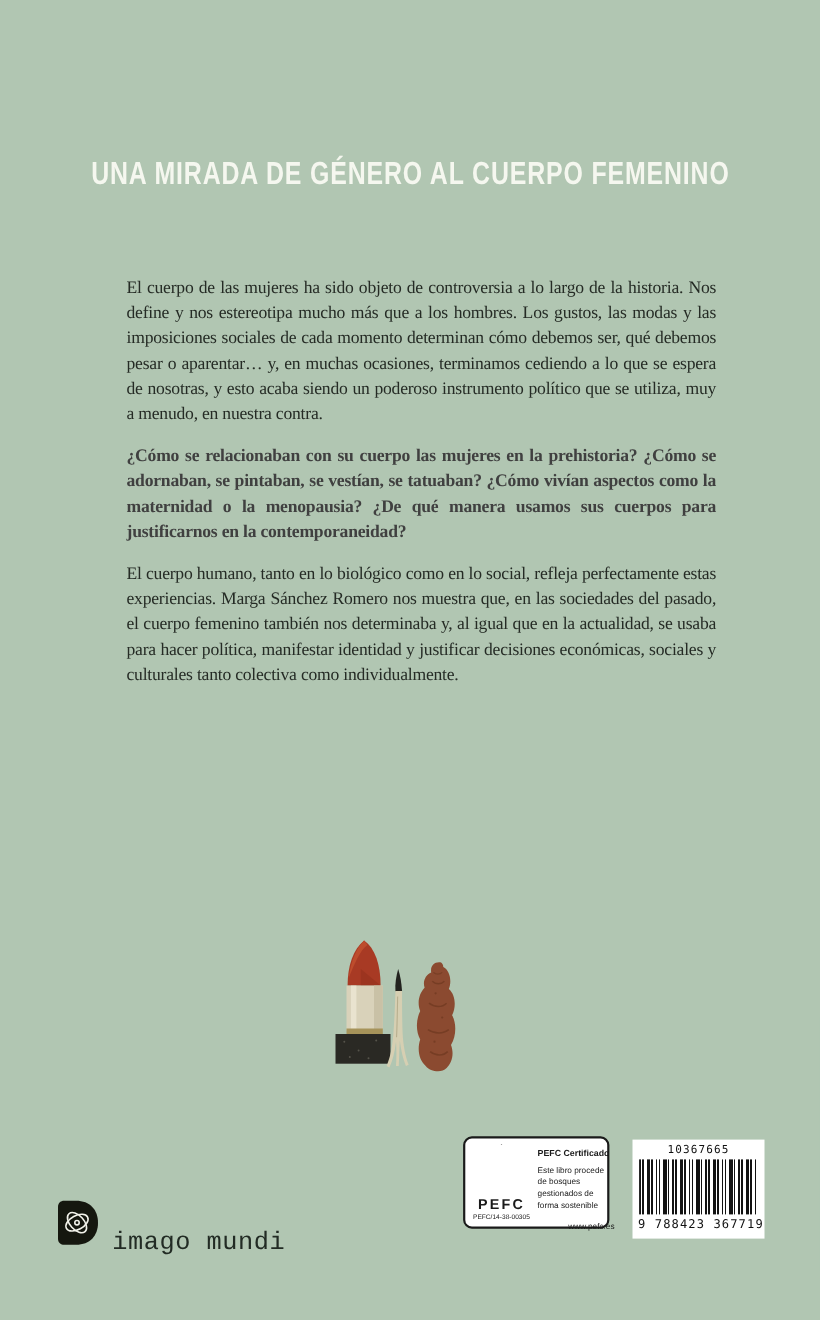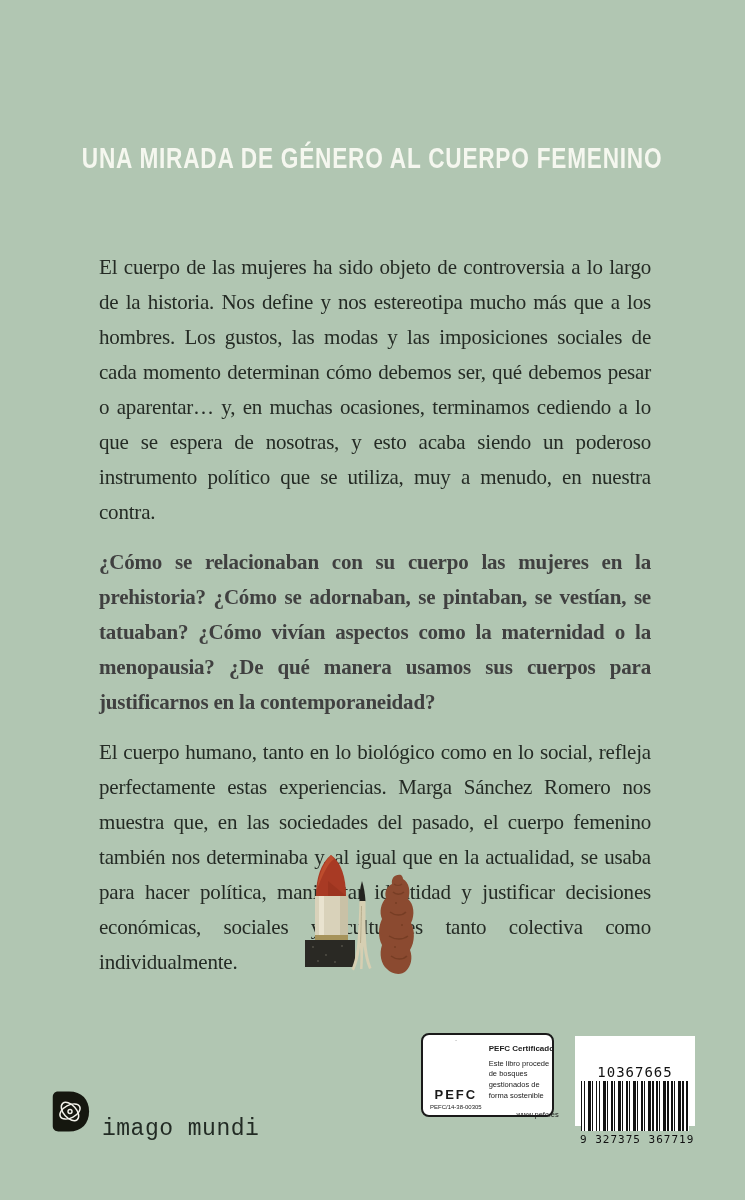--- a/index.html
+++ b/index.html
@@ -13,21 +13,21 @@
     overflow: hidden;
     font-family: "Liberation Serif", serif;
   }
 
   
   .tagline {
     position: absolute;
     top: 134px;
     left: 0;
     width: 745px;
-    text-align: center;
+    text-align: right;
     color: #f5f7ef;
     font-family: "Liberation Sans", sans-serif;
     font-weight: bold;
   }
   .tagline-line { height: 49px; line-height: 49px; }
   .tagline-line span {
     display: inline-block;
     transform: scaleX(0.78);
     transform-origin: 50% 50%;
     font-size: 29px;
@@ -36,23 +36,23 @@
   }
 
   
   .copy {
     position: absolute;
     top: 250px;
     left: 99px;
     width: 552px;
   }
   .para {
-    margin: 0 0 15px 0;
-    font-size: 21px;
-    line-height: 35px;
+    margin: 0 0 15px 16px;
+    font-size: 16px;
+    line-height: 23px;
     letter-spacing: -0.2px;
     text-align: justify;
     hyphens: auto;
     -webkit-hyphens: auto;
   }
   .para.dark  { color: #252b25; }
   .para.light { color: #404040; font-weight: bold; }
 
   
   .illustration {
@@ -132,21 +132,21 @@
     top: 1036px;
     width: 120px;
     height: 90px;
     box-sizing: border-box;
     background: #ffffff;
     padding: 3px 5px 2px 5px;
     text-align: center;
     font-family: "DejaVu Sans Mono", monospace;
     color: #111111;
   }
-  .barcode-number { font-size: 14px; letter-spacing: 1px; line-height: 13px; margin-top: 27px; }
+  .barcode-number { font-size: 10px; letter-spacing: 1px; line-height: 13px; }
   .barcode-bars {
     height: 50px;
     margin: 2px 1px 0 1px;
     background: repeating-linear-gradient(90deg,
       #121212 0 1.5px, #ffffff 1.5px 3px,
       #121212 3px 4px, #ffffff 4px 7px,
       #121212 7px 10px, #ffffff 10px 11px,
       #121212 11px 12.5px, #ffffff 12.5px 15px);
   }
   .barcode-digits { font-size: 11px; letter-spacing: 1px; line-height: 14px; margin-top: 2px; white-space: nowrap; }
@@ -240,16 +240,16 @@
     <div class="pefc-right">
       <div class="pefc-heading">PEFC Certificado</div>
       <div class="pefc-desc">Este libro procede de bosques gestionados de forma sostenible</div>
       <div class="pefc-web">www.pefc.es</div>
     </div>
   </div>
 
   <div class="barcode">
     <div class="barcode-number">10367665</div>
     <div class="barcode-bars"></div>
-    <div class="barcode-digits">9 327375 367719</div>
+    <div class="barcode-digits">9 788423 367719</div>
   </div>
 
 </div>
 
 </body></html>

